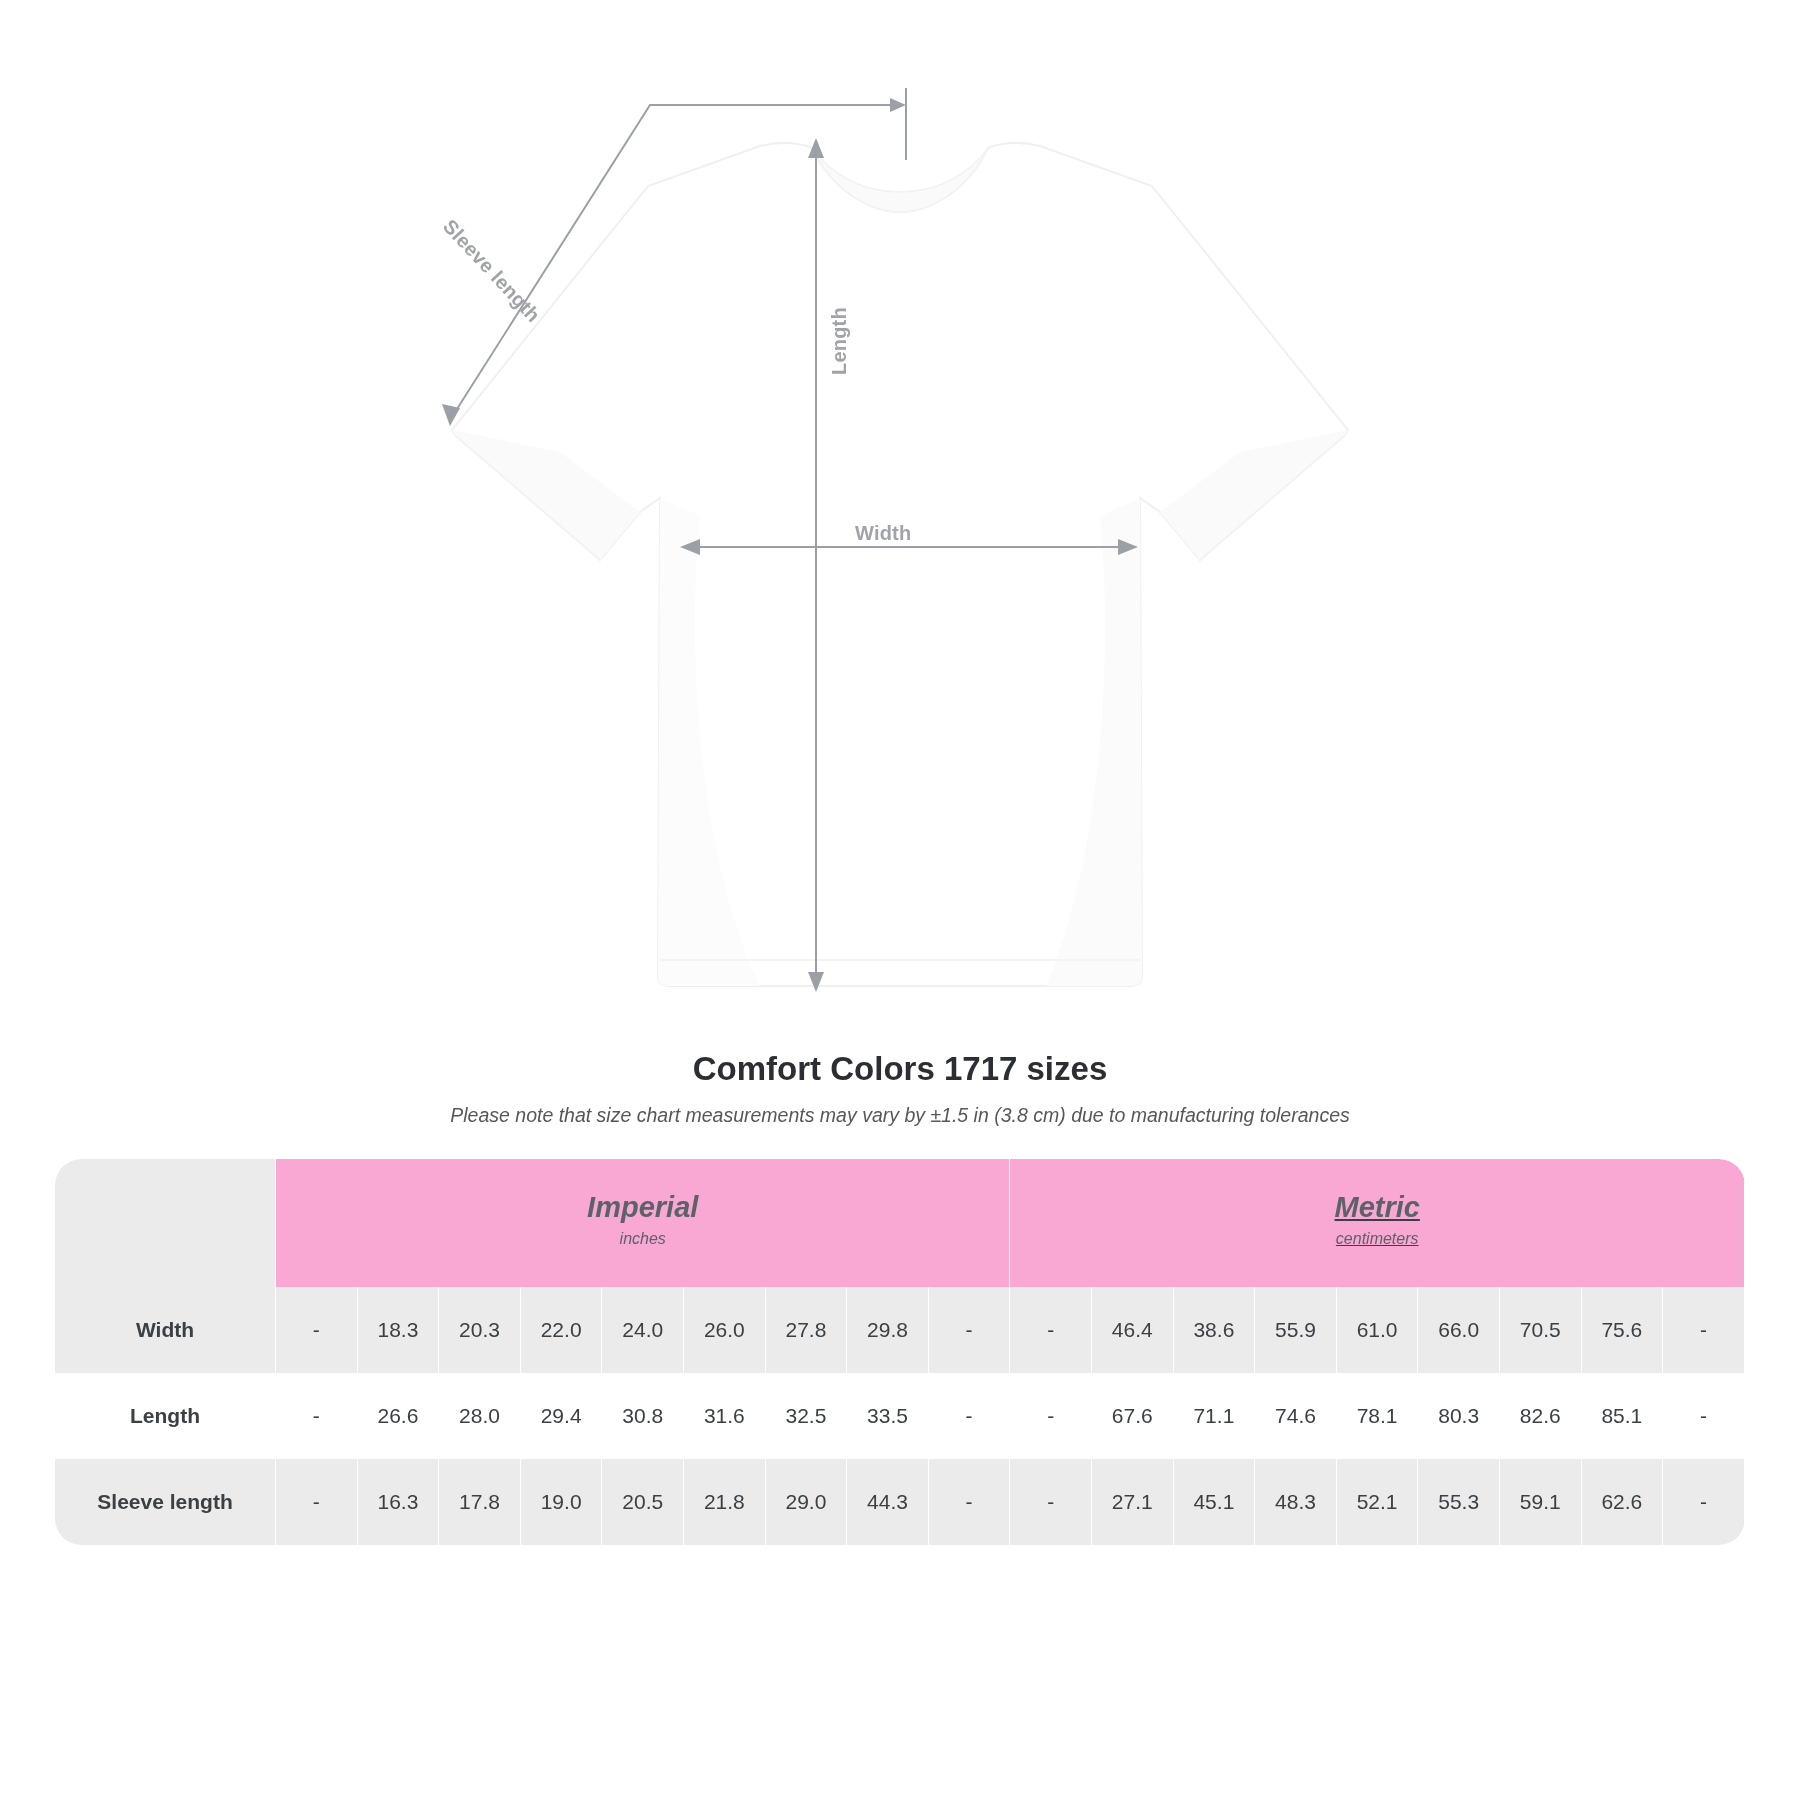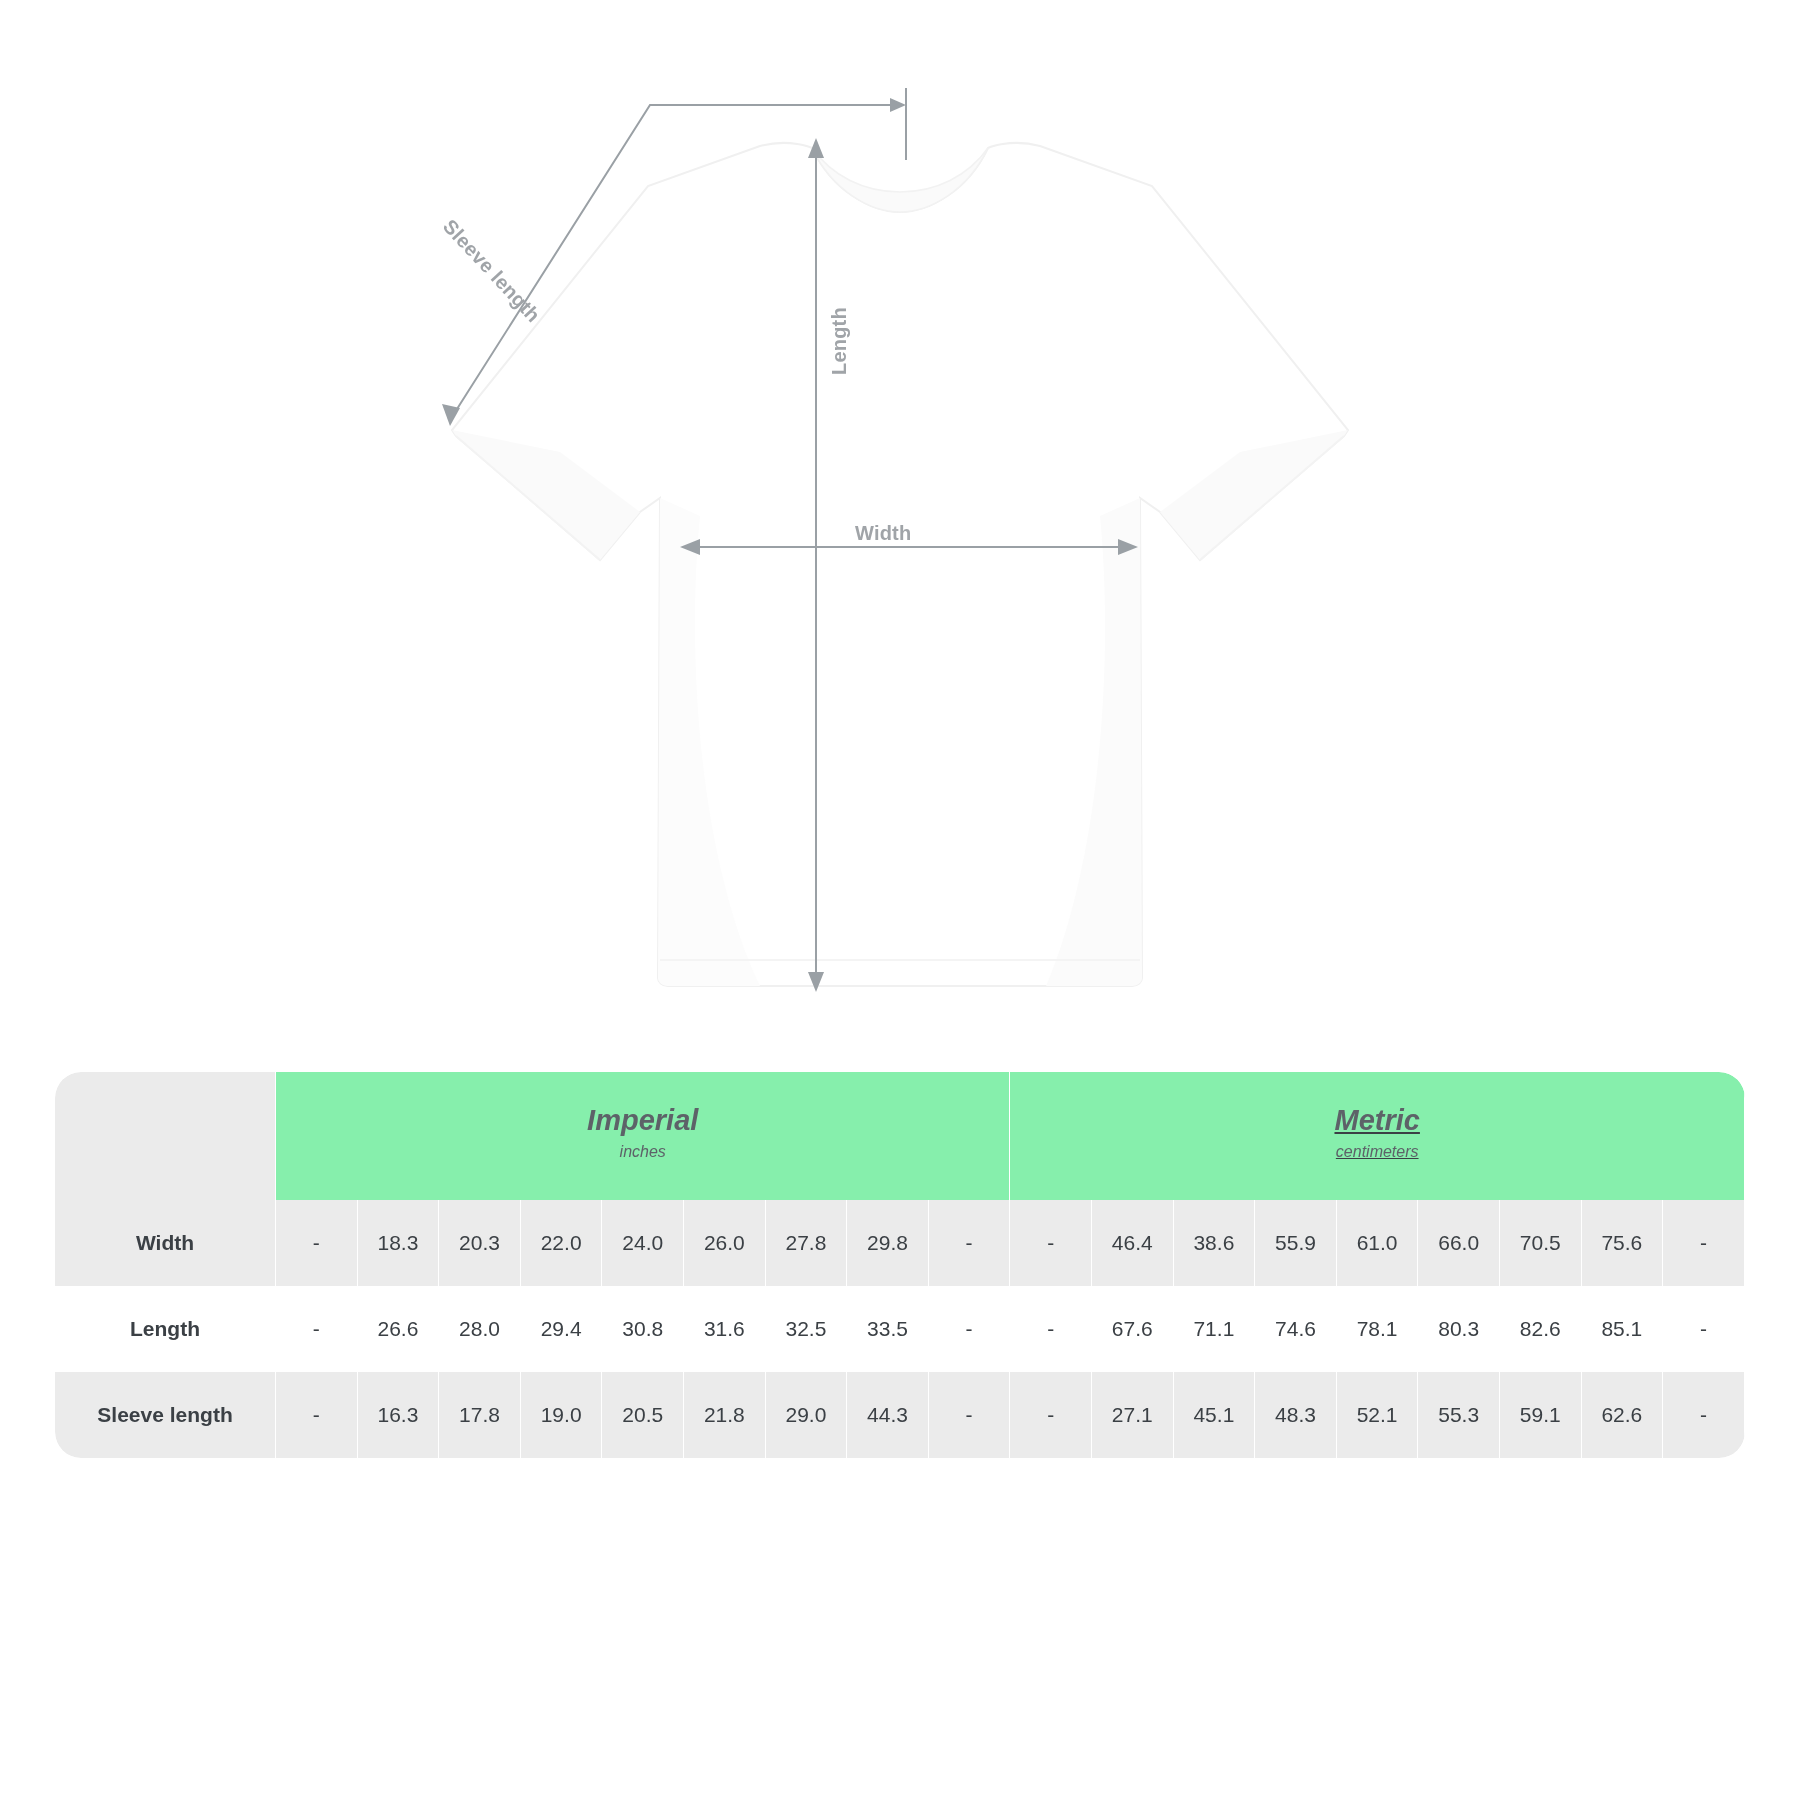--- a/index.html
+++ b/index.html
@@ -89,21 +89,21 @@
   table.size-table td,
   table.size-table th {
     text-align: center;
     vertical-align: middle;
     font-size: 21px;
     color: #3b4045;
     border-right: 1px solid #ffffff;
     padding: 0;
   }
   .unit-row td {
-    background: #86efac;
+    background: #f9a8d4;
     height: 128px;
   }
   .unit-name {
     font-size: 29px;
     font-weight: bold;
     font-style: italic;
     color: #5d6268;
     line-height: 1.15;
   }
   .unit-sub {
@@ -207,20 +207,24 @@
         <path d="M700 539 L 680 547 L 700 555" fill="#9aa0a5" stroke="none"></path>
         <path d="M1118 539 L 1138 547 L 1118 555" fill="#9aa0a5" stroke="none"></path>
       </g>
     </svg>
 
     <div class="dim-label sleeve">Sleeve length</div>
     <div class="dim-label length">Length</div>
     <div class="dim-label width">Width</div>
   </div>
 
+  <div class="title-block">
+    <div class="chart-title">Comfort Colors 1717 sizes</div>
+    <div class="chart-note">Please note that size chart measurements may vary by ±1.5 in (3.8 cm) due to manufacturing tolerances</div>
+  </div>
 
   <div class="table-wrap">
     <table class="size-table">
       <colgroup>
         <col style="width:200px">
         <col span="9" style="width:74px">
         <col span="9" style="width:74px">
       </colgroup>
       <tbody>
         <tr class="unit-row">

